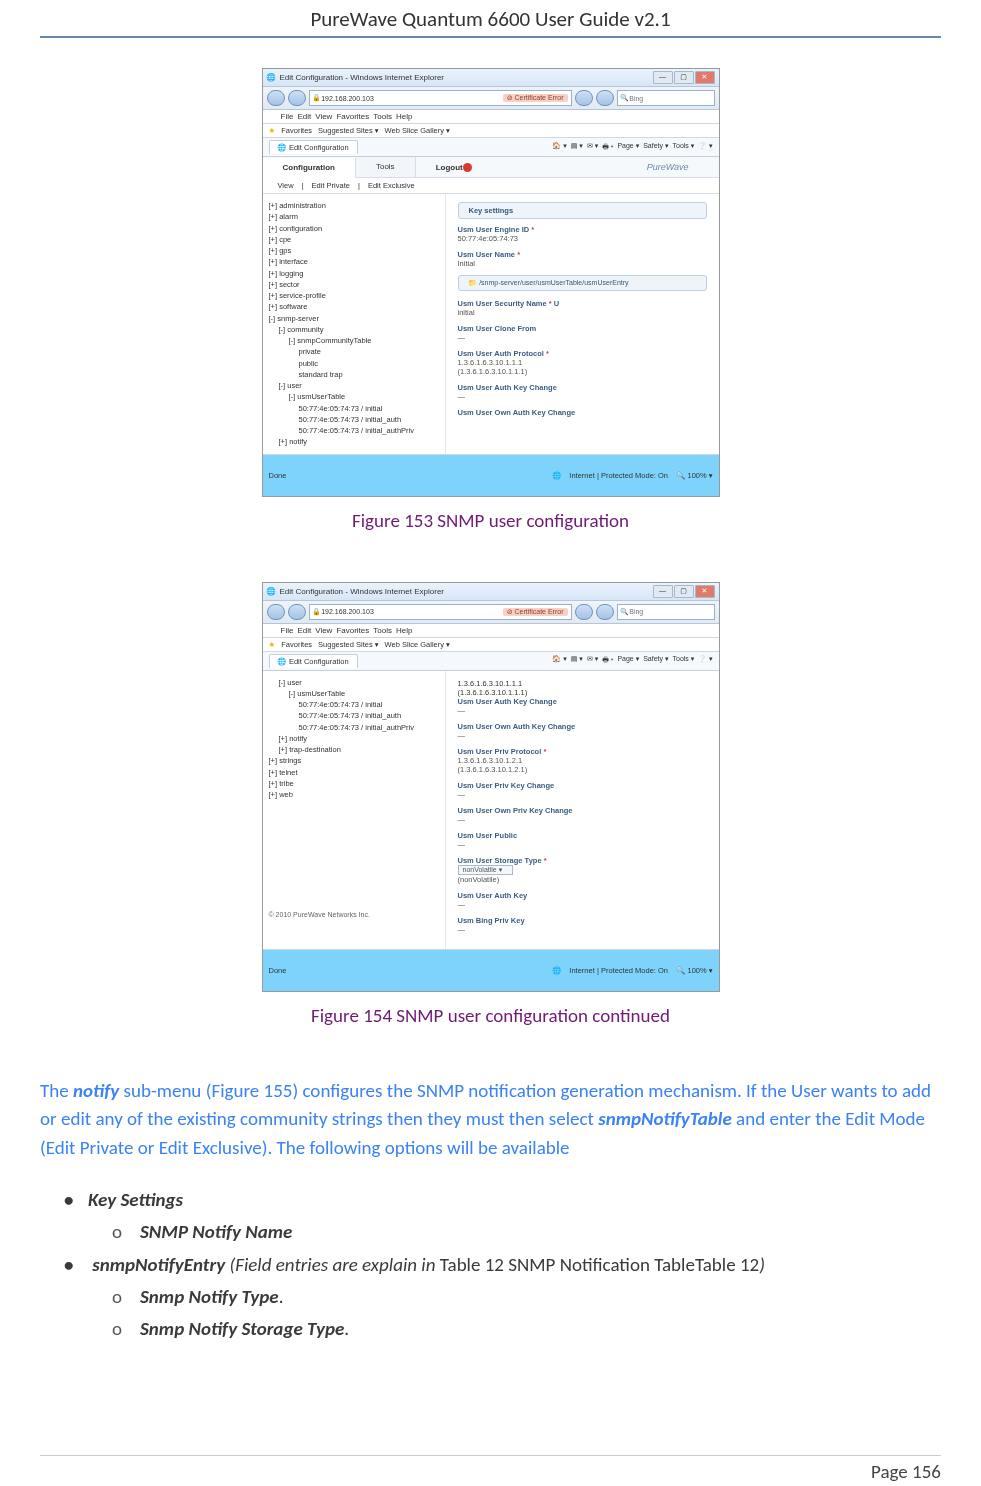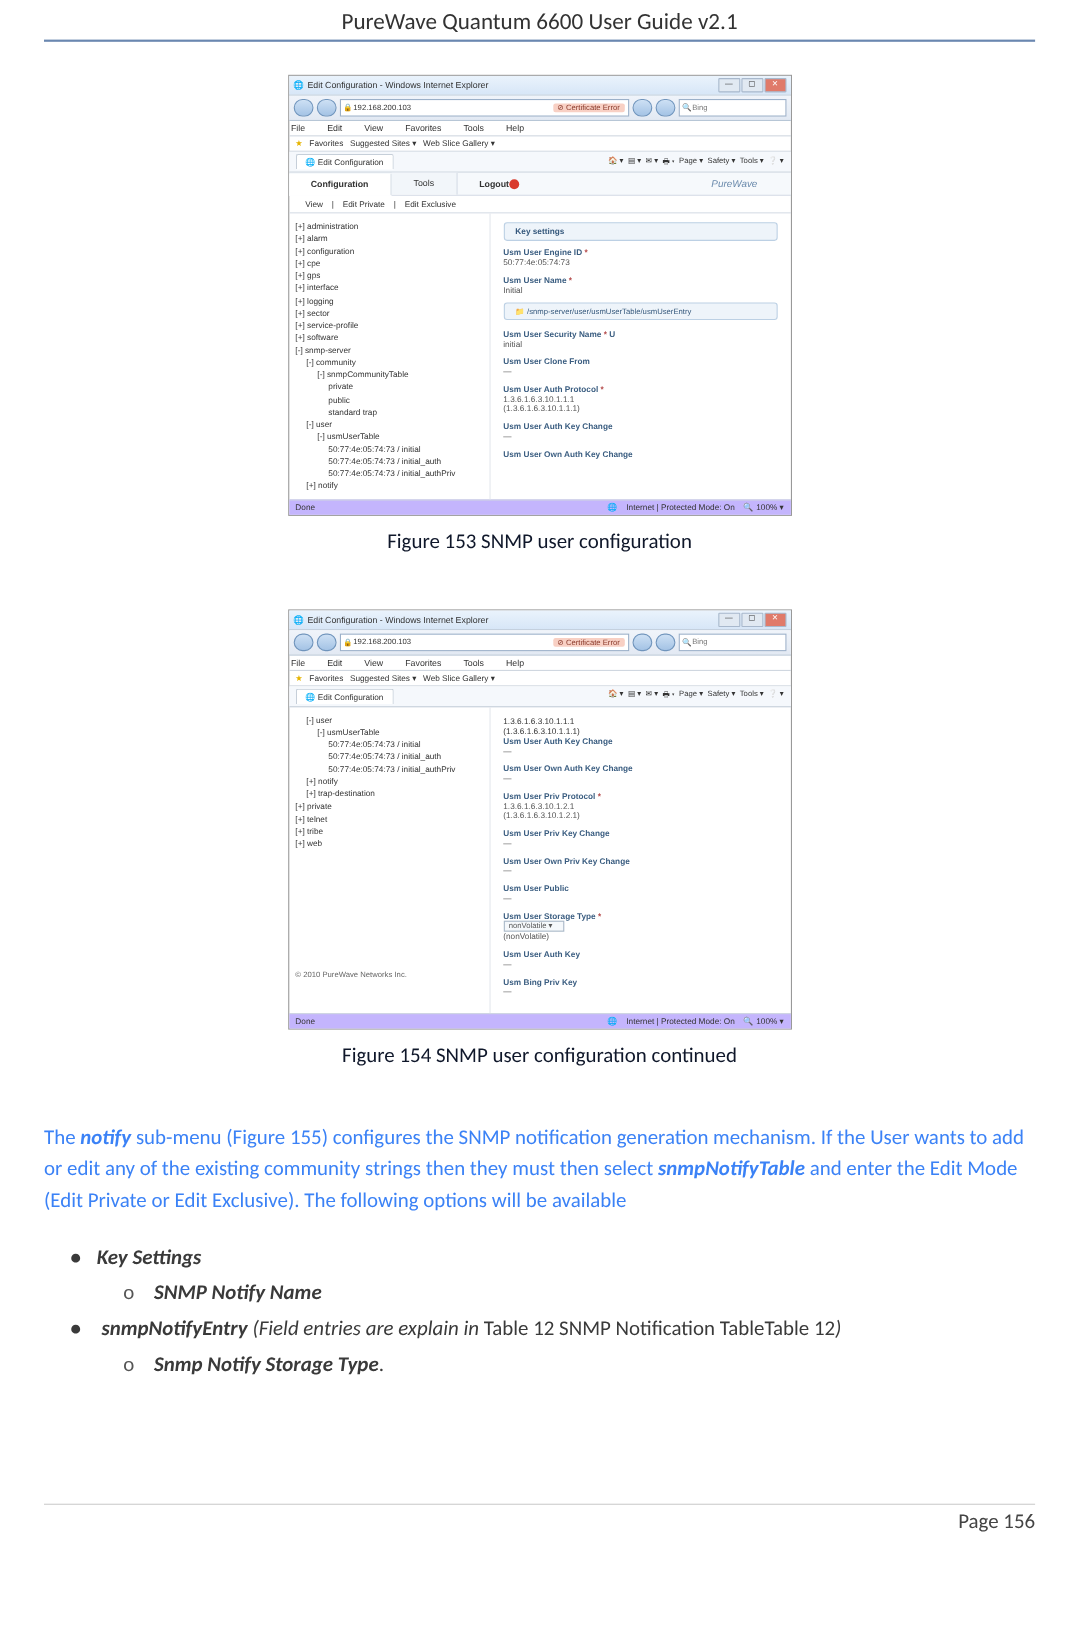--- a/index.html
+++ b/index.html
@@ -102,22 +102,22 @@
     border: 1px solid #9bb0c9;
     height: 14px;
     padding: 0 3px;
     display: flex;
     align-items: center;
     font-size: 7px;
     color: #777;
   }
   .menubar {
     display: flex;
-    gap: 20px;
-    padding: 2px 2px;
+    gap: 4px;
+    padding: 2px 18px;
     border-bottom: 1px solid #d0d7e0;
     align-items: center;
   }
   .favbar {
     display: flex;
     align-items: center;
     gap: 6px;
     padding: 2px 6px;
     border-bottom: 1px solid #d0d7e0;
     font-size: 7.5px;
@@ -205,30 +205,30 @@
     border:1px solid #bcd0e4;
     border-radius:3px;
     padding:3px 10px;
     margin:6px 0 8px;
     font-size:7px;
     color:#35587c;
   }
   .status-row {
     display:flex;
     align-items:center;
-    padding:2px 6px;
+    padding:16px 6px;
     font-size:7.5px;
     border-top:1px solid #d0d7e0;
-    background:#c4b5fd;
+    background:#7dd3fc;
   }
   .status-row .right { margin-left:auto; display:flex; gap:8px; align-items:center; }
   .figcap {
     text-align:center;
     font-size:19px;
-    color:#0f172a;
+    color:#701a75;
     margin: 8px 0 50px 0;
   }
   .body-text {
     font-size: 19px;
     line-height: 1.5;
     color: #3b82f6;
     margin: 10px 0 22px 0;
   }
   .bi { font-style: italic; font-weight: bold; }
   ul.bul {
@@ -463,21 +463,21 @@
     </div>
     <div class="content-row">
       <div class="tree">
         <div class="node ind1">[-] user</div>
         <div class="node ind2">[-] usmUserTable</div>
         <div class="node ind3">50:77:4e:05:74:73 / initial</div>
         <div class="node ind3">50:77:4e:05:74:73 / initial_auth</div>
         <div class="node ind3">50:77:4e:05:74:73 / initial_authPriv</div>
         <div class="node ind1">[+] notify</div>
         <div class="node ind1">[+] trap-destination</div>
-        <div class="node">[+] private</div>
+        <div class="node">[+] strings</div>
         <div class="node">[+] telnet</div>
         <div class="node">[+] tribe</div>
         <div class="node">[+] web</div>
         <div style="height:110px"></div>
         <div class="node" style="font-size:7px;color:#666">© 2010 PureWave Networks Inc.</div>
       </div>
       <div class="main-panel">
         <div class="val">1.3.6.1.6.3.10.1.1.1</div>
         <div class="val">(1.3.6.1.6.3.10.1.1.1)</div>
         <div class="fld">
@@ -537,19 +537,20 @@
 
   <ul class="bul">
     <li><span class="bi">Key Settings</span>
       <ul class="sub">
         <li><span class="bi">SNMP Notify Name</span></li>
       </ul>
     </li>
     <li>
       <span class="bi">snmpNotifyEntry</span><i><span> (Field entries are explain in </span></i><span>Table 12 SNMP Notification TableTable 12</span><i><span>)</span></i>
       <ul class="sub">
+        <li><span class="bi">Snmp Notify Type</span>.</li>
         <li><span class="bi">Snmp Notify Storage Type</span>.</li>
       </ul>
     </li>
   </ul>
 
   <div class="footer">Page 156</div>
 </div>
 
 </body></html>

